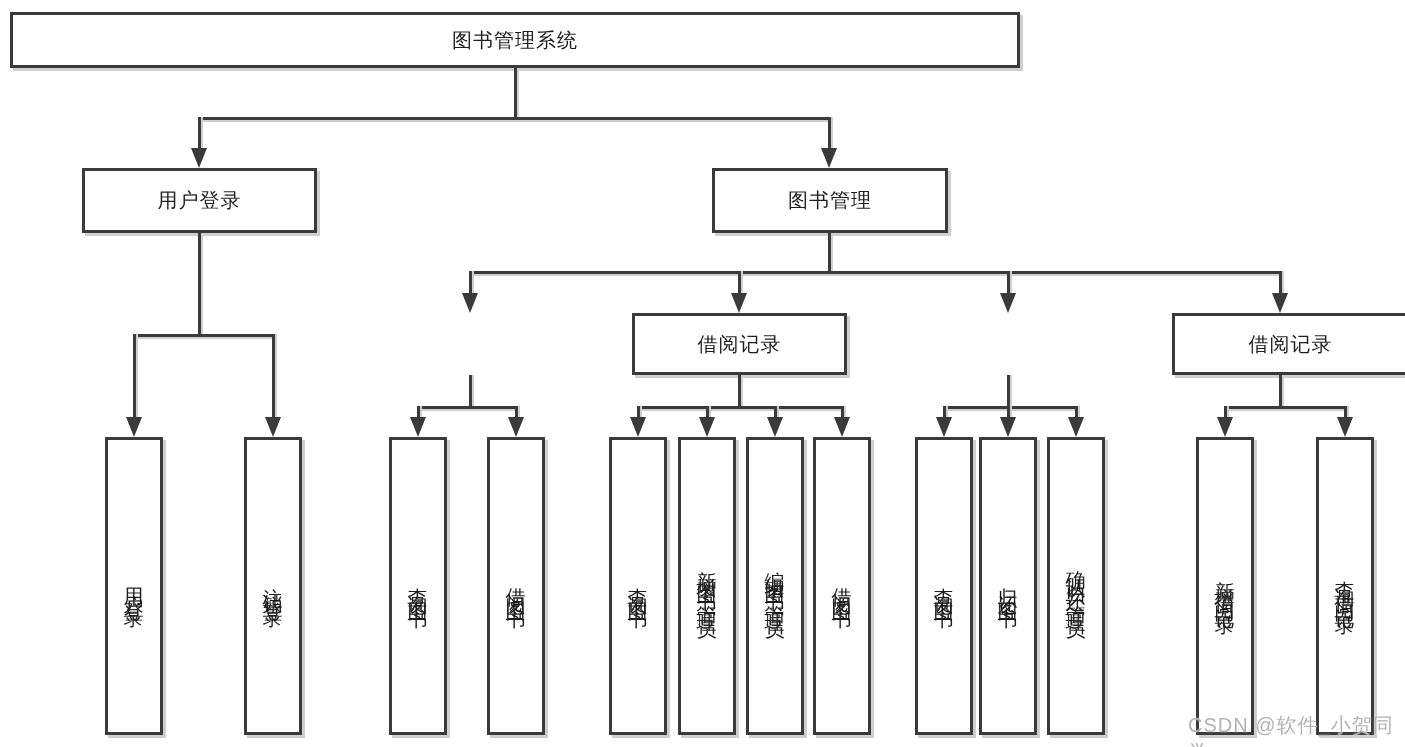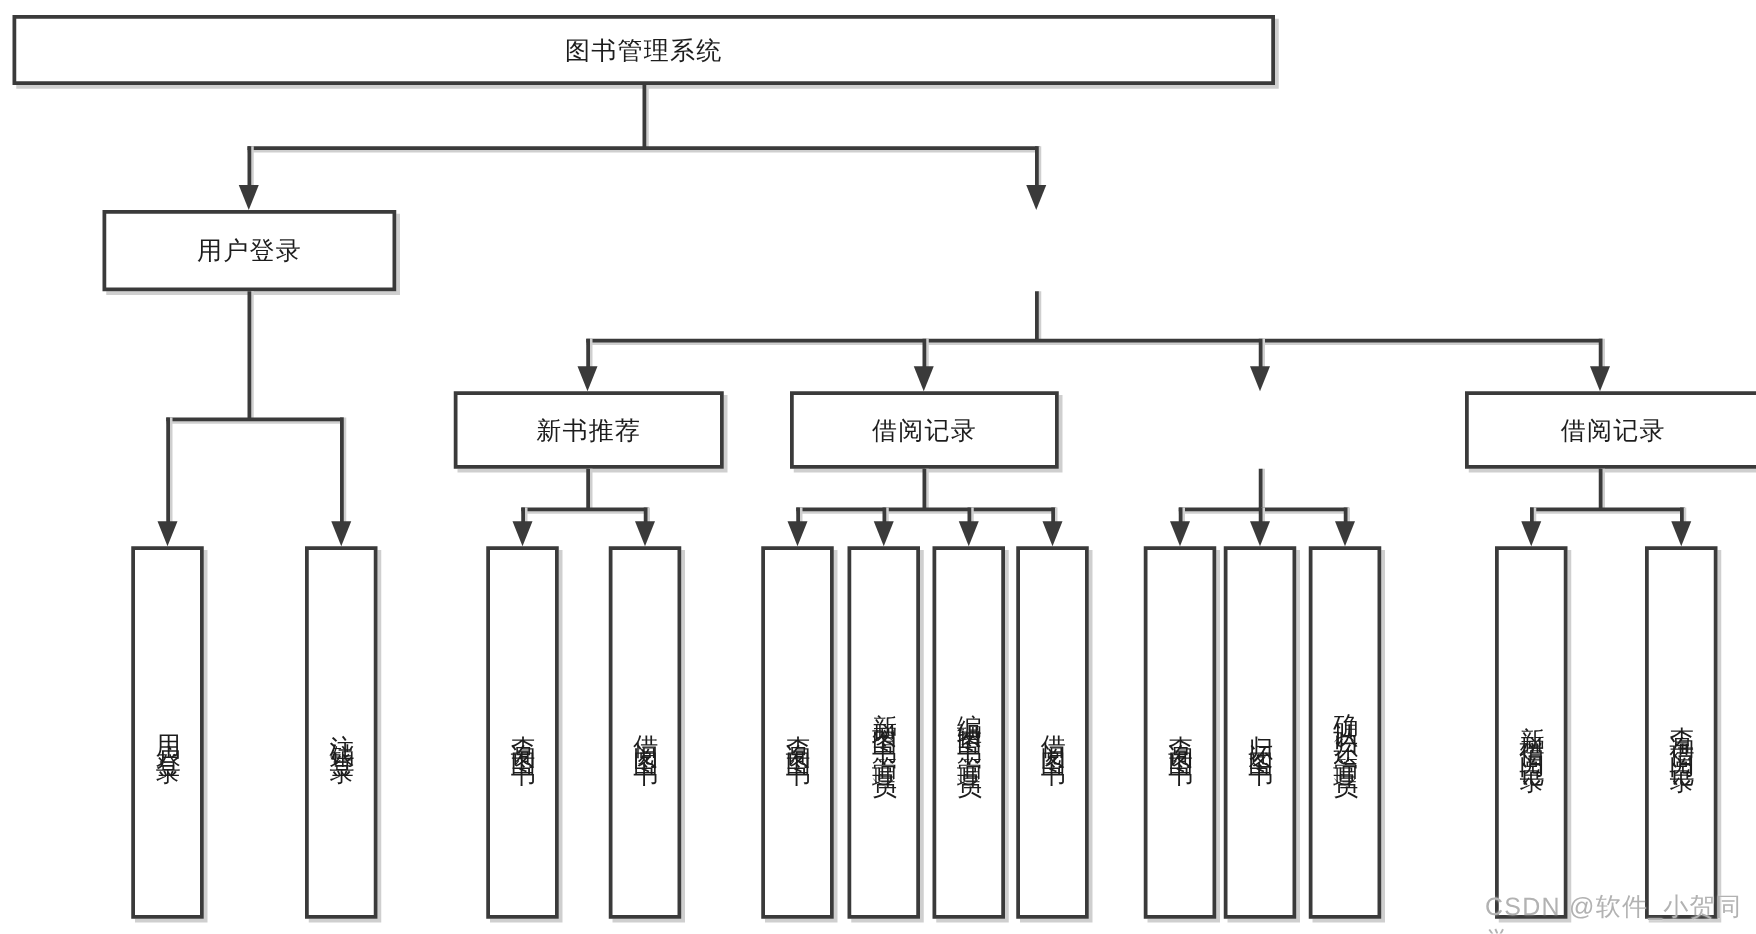--- a/index.html
+++ b/index.html
@@ -39,22 +39,22 @@
   }
 </style>
 </head>
 <body>
 
 <div id="stage">
 
   <div class="box" style="left:10px;top:12px;width:1010px;height:56px">图书管理系统</div>
 
   <div class="box" style="left:82px;top:168px;width:235px;height:65px">用户登录</div>
+  <div class="box" style="left:712px;top:168px;width:236px;height:65px">图书管理</div>
 
-  <div class="box" style="left:363px;top:313px;width:216px;height:62px">新书推荐</div>
   <div class="box" style="left:632px;top:313px;width:215px;height:62px">借阅记录</div>
   <div class="box" style="left:1172px;top:313px;width:237px;height:62px">借阅记录</div>
 
   <div class="box vbox" style="left:105px;top:437px;width:58px;height:298px">用户登录</div>
   <div class="box vbox" style="left:244px;top:437px;width:58px;height:298px">注销登录</div>
 
   <div class="box vbox" style="left:389px;top:437px;width:58px;height:298px">查询图书</div>
   <div class="box vbox" style="left:487px;top:437px;width:58px;height:298px">借阅图书</div>
 
   <div class="box vbox" style="left:609px;top:437px;width:58px;height:298px">查询图书</div>

